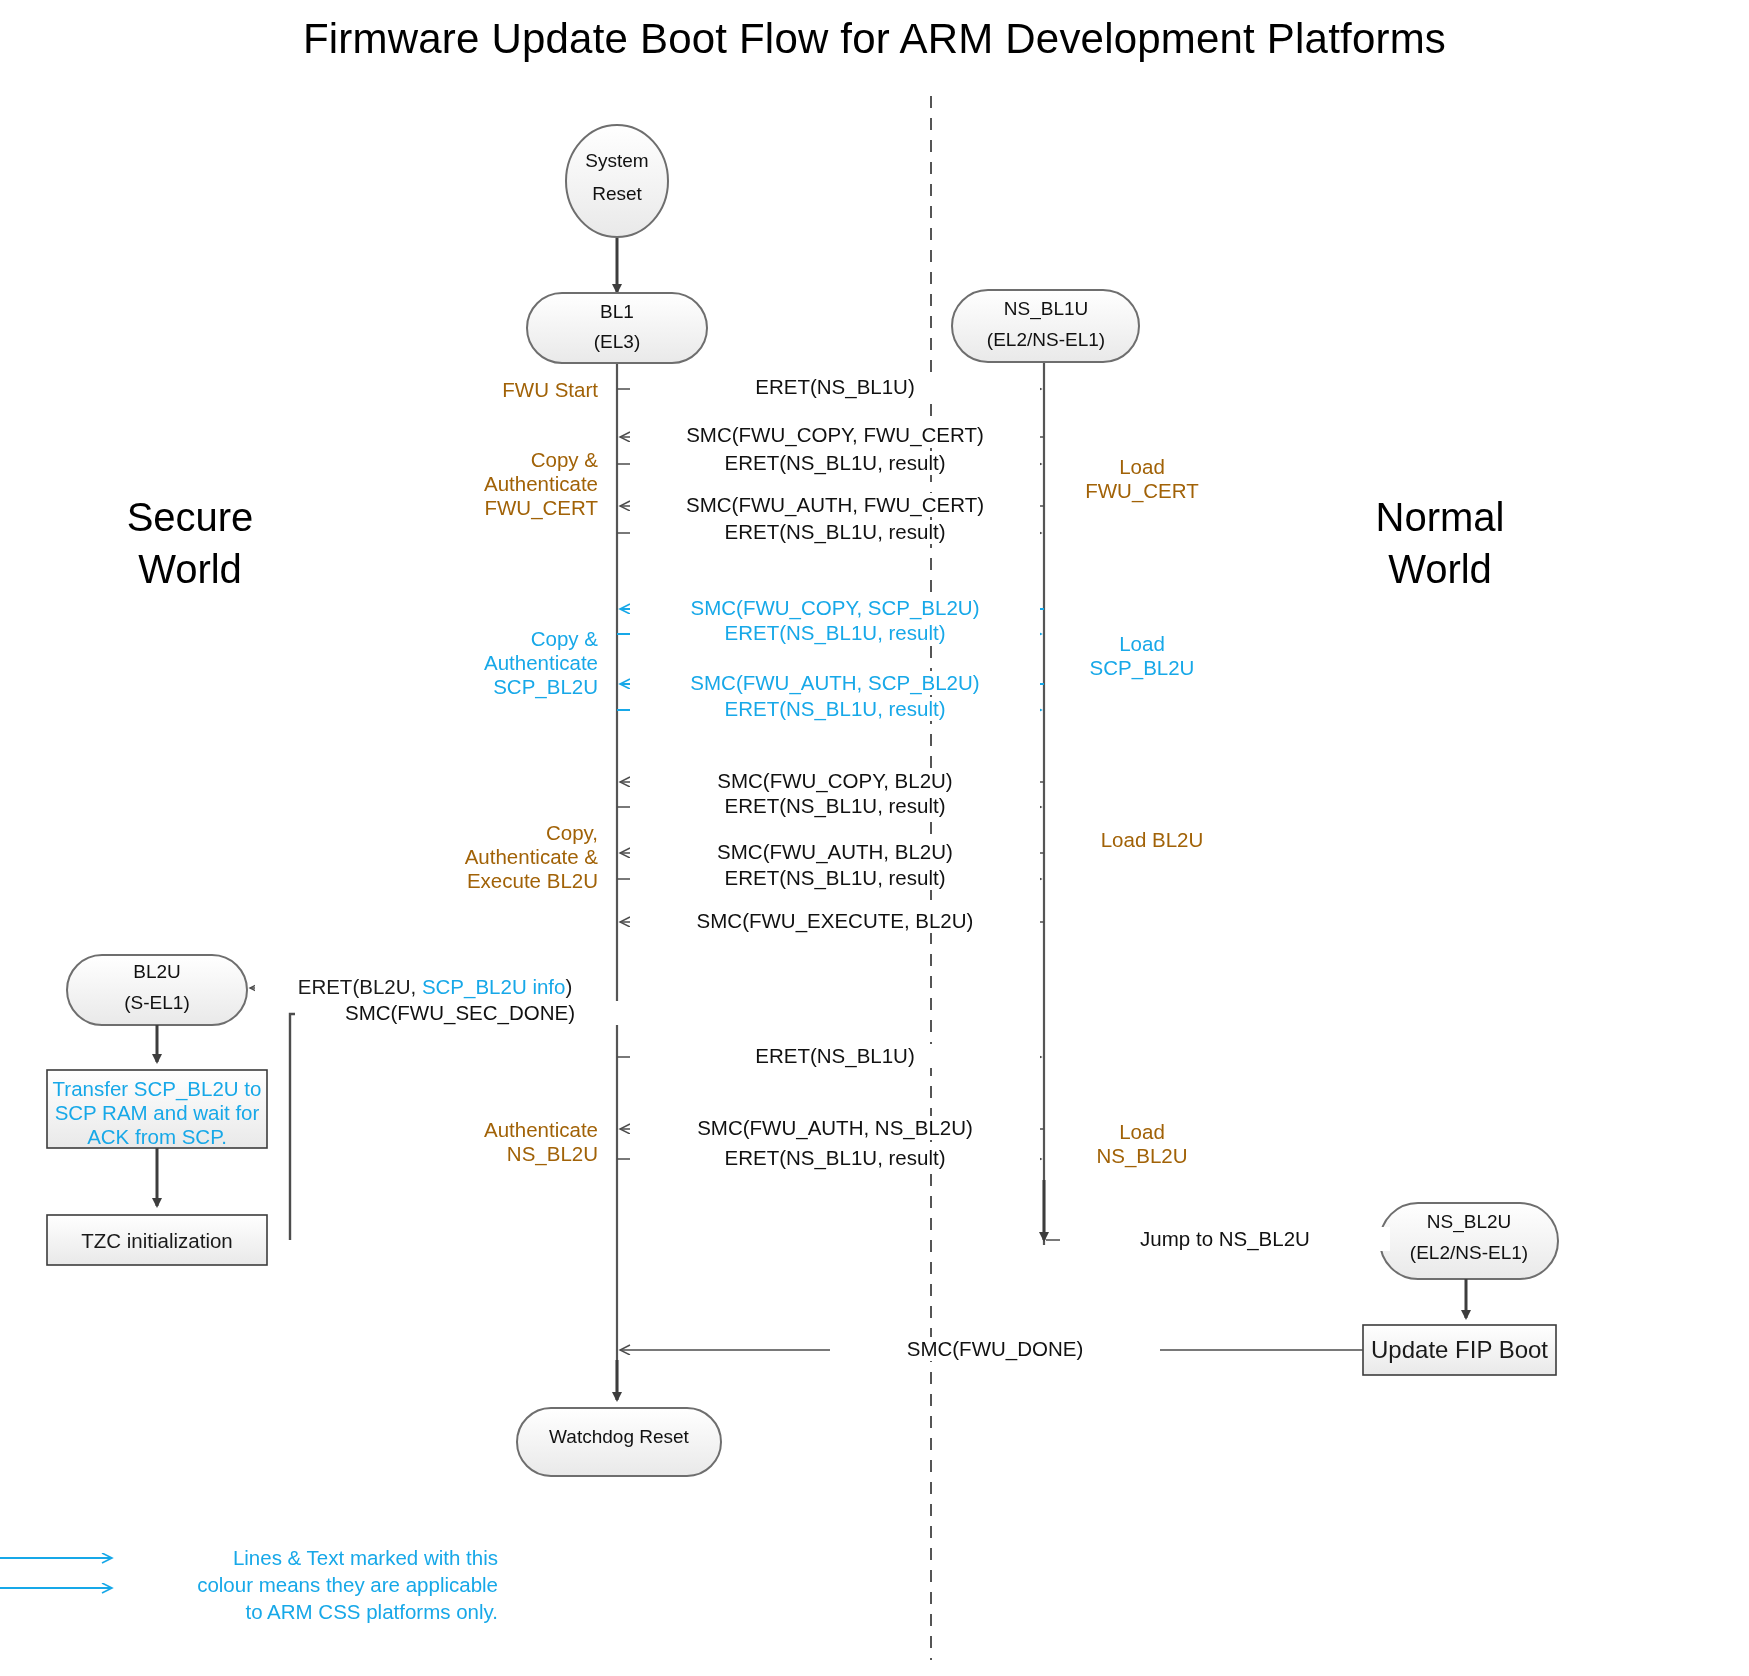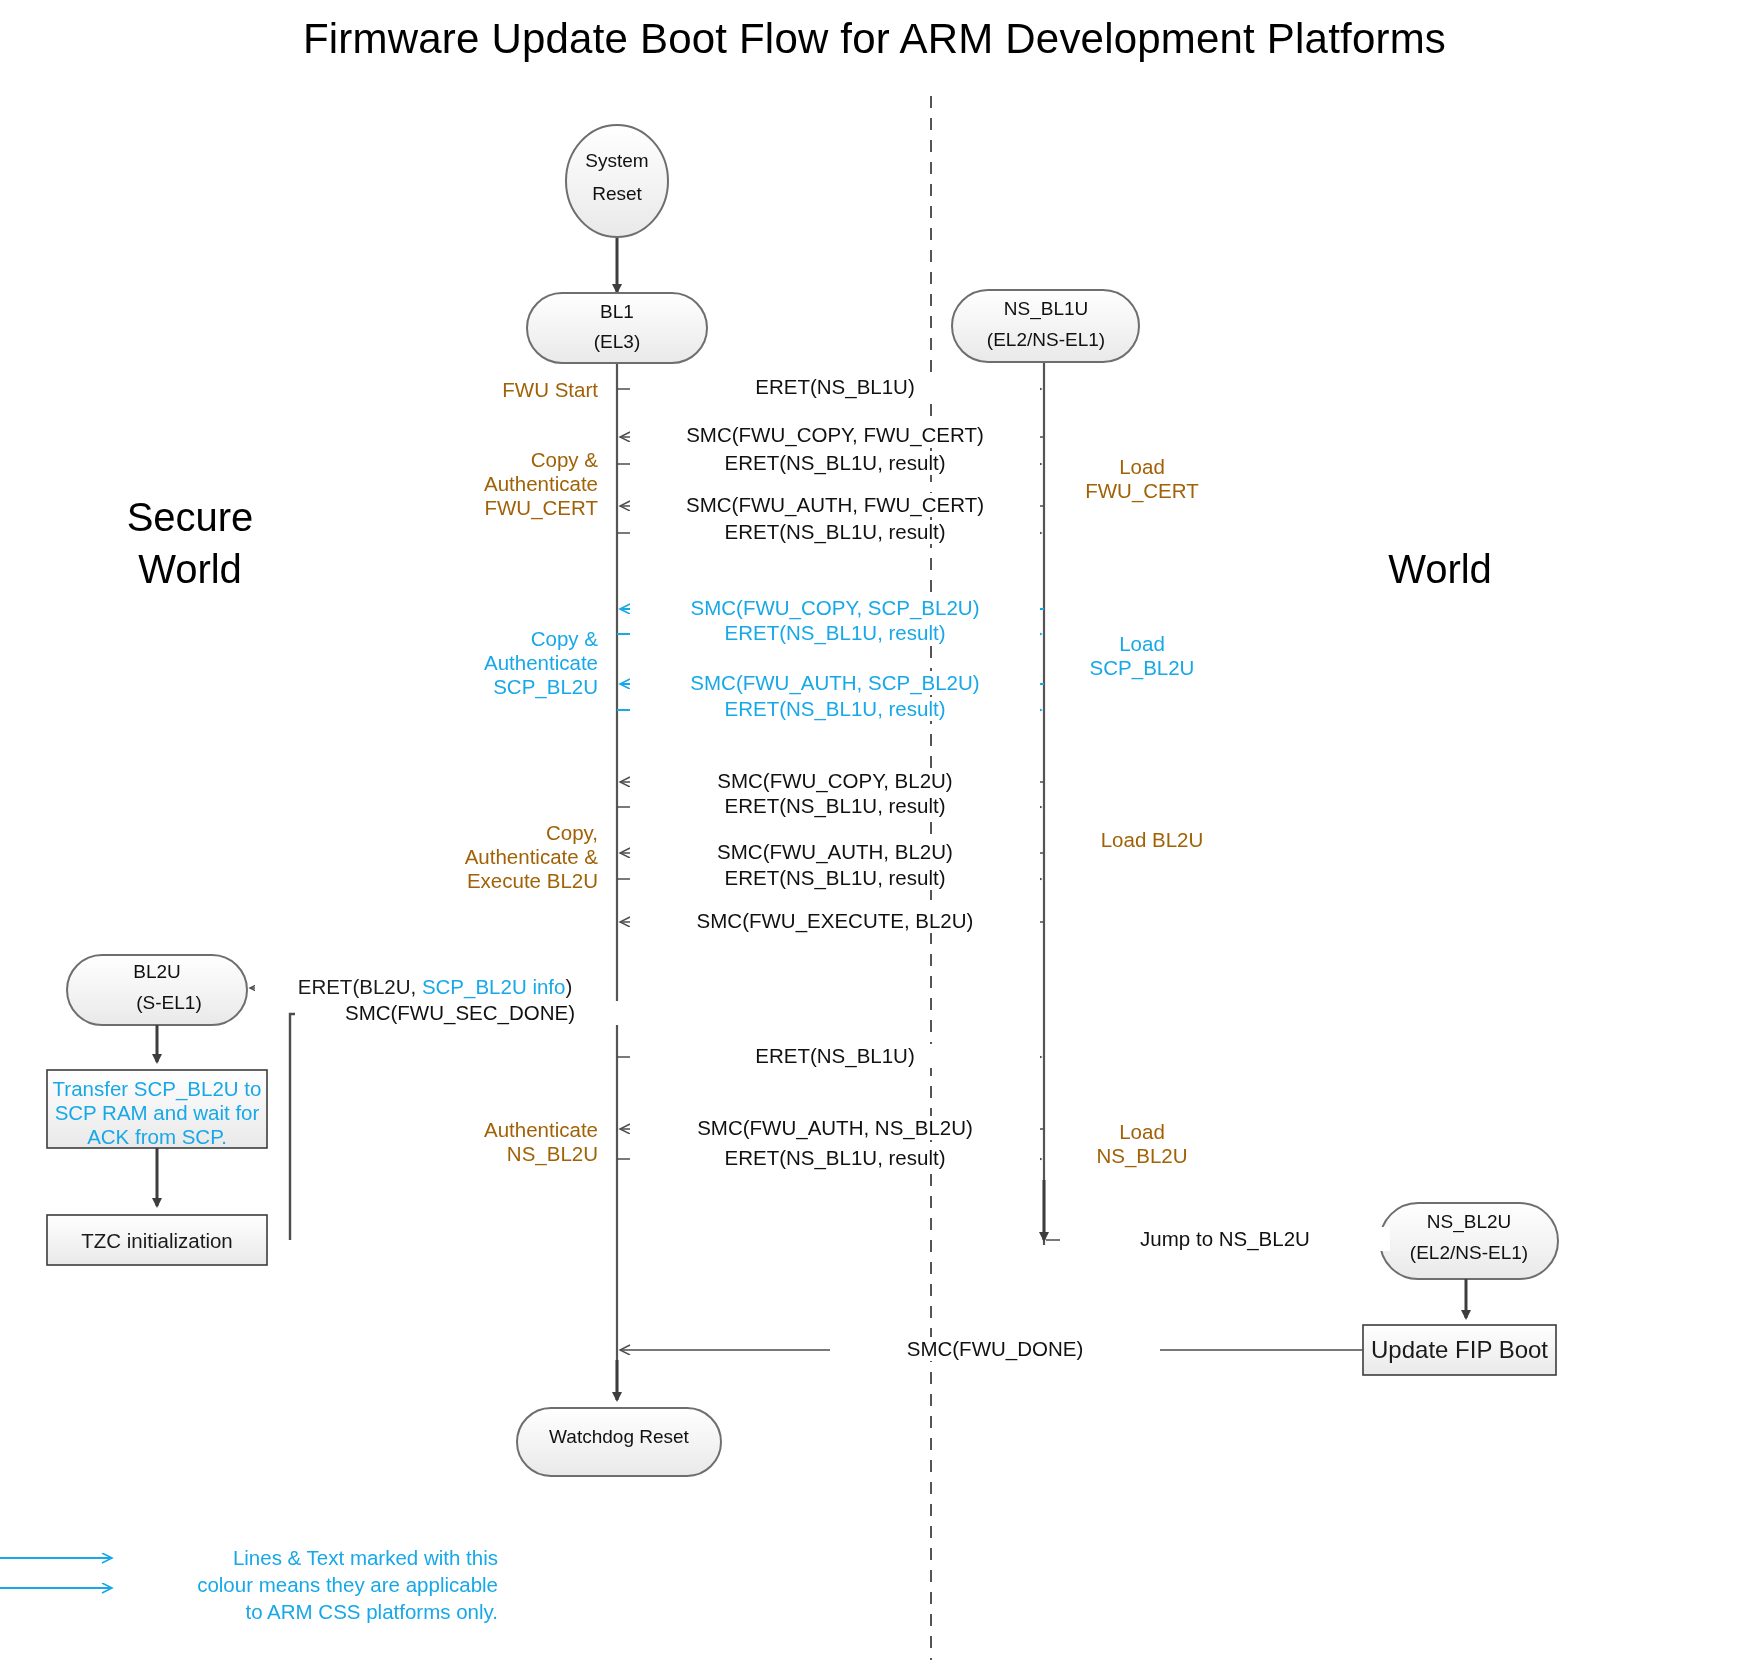--- a/index.html
+++ b/index.html
@@ -173,33 +173,34 @@
     <rect x="517" y="1408" width="204" height="68" rx="34" ry="34" fill="url(#nodegrad)" stroke="#6e6e6e" stroke-width="2"></rect>
 
     <line x1="0" y1="1558" x2="112" y2="1558" stroke="#17a8e8" stroke-width="1.8" marker-end="url(#arrowOpenCyan)"></line>
     <line x1="0" y1="1588" x2="112" y2="1588" stroke="#17a8e8" stroke-width="1.8" marker-end="url(#arrowOpenCyan)"></line>
   </svg>
 
   <div class="txt title center" style="left:0; top:14px; width:1749px;">Firmware Update Boot Flow for ARM Development Platforms</div>
 
   <div class="txt world-label center" style="left:20px; top:494px; width:340px;">Secure</div>
   <div class="txt world-label center" style="left:20px; top:546px; width:340px;">World</div>
+  <div class="txt world-label center" style="left:1270px; top:494px; width:340px;">Normal</div>
   <div class="txt world-label center" style="left:1270px; top:546px; width:340px;">World</div>
 
   <div class="txt node-label center" style="left:547px; top:150px; width:140px;">System</div>
   <div class="txt node-label center" style="left:547px; top:183px; width:140px;">Reset</div>
 
   <div class="txt node-label center" style="left:527px; top:301px; width:180px;">BL1</div>
   <div class="txt node-label center" style="left:527px; top:331px; width:180px;">(EL3)</div>
 
   <div class="txt node-label center" style="left:946px; top:298px; width:200px;">NS_BL1U</div>
   <div class="txt node-label center" style="left:946px; top:329px; width:200px;">(EL2/NS-EL1)</div>
 
   <div class="txt node-label center" style="left:67px; top:961px; width:180px;">BL2U</div>
-  <div class="txt node-label center" style="left:79px; top:992px; width:180px;">(S-EL1)</div>
+  <div class="txt node-label center" style="left:67px; top:992px; width:180px;">(S-EL1)</div>
 
   <div class="txt node-label center" style="left:1374px; top:1211px; width:190px;">NS_BL2U</div>
   <div class="txt node-label center" style="left:1374px; top:1242px; width:190px;">(EL2/NS-EL1)</div>
 
   <div class="txt node-label center" style="left:517px; top:1426px; width:204px;">Watchdog Reset</div>
 
   <div class="txt box-text cyan center" style="left:47px; top:1076px; width:220px;text-align:center;">Transfer SCP_BL2U to</div>
   <div class="txt box-text cyan center" style="left:47px; top:1100px; width:220px;">SCP RAM and wait for</div>
   <div class="txt box-text cyan center" style="left:47px; top:1124px; width:220px;">ACK from SCP.</div>
 

